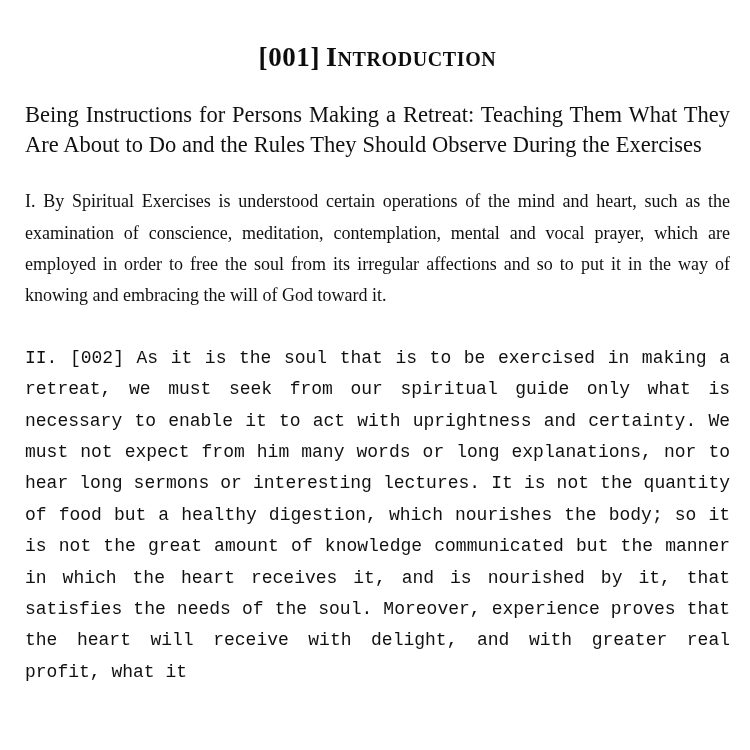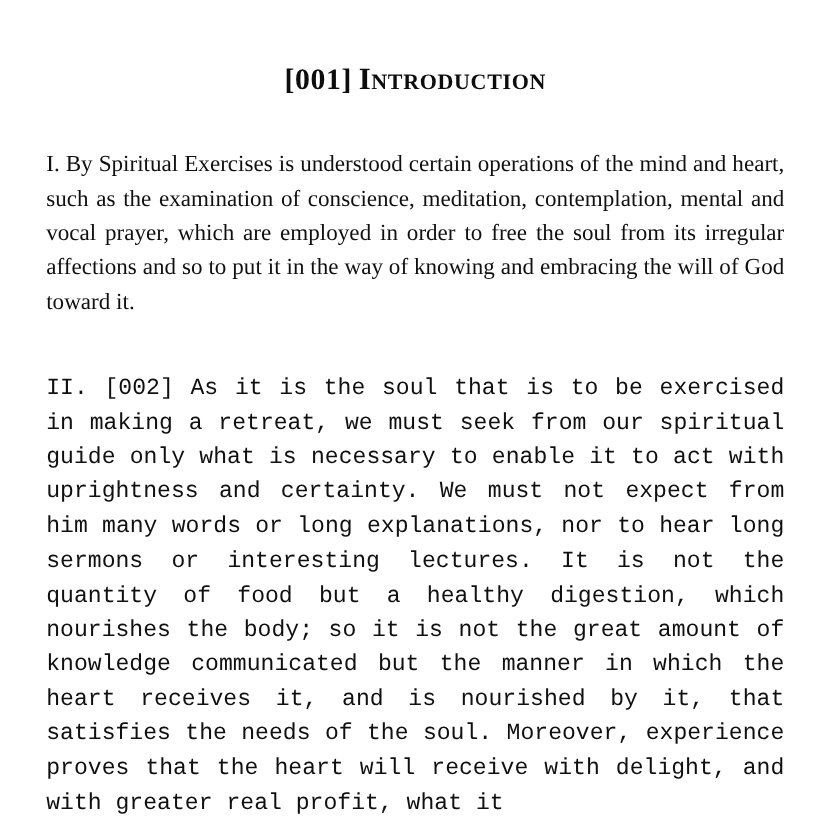--- a/index.html
+++ b/index.html
@@ -24,21 +24,21 @@
     box-sizing: border-box;
     padding: 0 20px 0 25px;
   }
 
   .title {
     text-align: center;
     font-size: 27px;
     font-weight: bold;
     line-height: 1.15;
     margin: 0;
-    padding-top: 57px;
+    padding-top: 41px;
     letter-spacing: 0.1px;
     color: #0d0d0d;
     white-space: nowrap;
   }
   .title .folio {
     font-weight: bold;
     font-size: 27px;
     letter-spacing: 0.6px;
   }
   .title .heading-word {
@@ -54,37 +54,38 @@
     padding-top: 27px;
     font-size: 22.5px;
     line-height: 29.5px;
     text-align: justify;
     text-align-last: left;
     color: #101010;
     word-spacing: 0.2px;
   }
 
   .body-para {
-    margin: 17px;
-    font-size: 21px;
+    margin: 0;
+    font-size: 18px;
     line-height: 31.4px;
     text-align: justify;
     text-align-last: left;
     color: #101010;
   }
   .body-para.first { padding-top: 27px; }
   .body-para.second { padding-top: 31px; font-family: Liberation Mono, monospace; }
 </style>
 </head>
 <body>
 
 <div class="page">
 
   <h1 class="title">
     <span class="folio">[001]</span><span class="heading-word">Introduction</span>
   </h1>
 
+  <p class="subtitle">Being Instructions for Persons Making a Retreat: Teaching Them What They Are About to Do and the Rules They Should Observe During the Exercises</p>
 
   <p class="body-para first">I. By Spiritual Exercises is understood certain operations of the mind and heart, such as the examination of conscience, meditation, contemplation, mental and vocal prayer, which are employed in order to free the soul from its irregular affections and so to put it in the way of knowing and embracing the will of God toward it.</p>
 
   <p class="body-para second">II. [002] As it is the soul that is to be exercised in making a retreat, we must seek from our spiritual guide only what is necessary to enable it to act with uprightness and certainty. We must not expect from him many words or long explanations, nor to hear long sermons or interesting lectures. It is not the quantity of food but a healthy digestion, which nourishes the body; so it is not the great amount of knowledge communicated but the manner in which the heart receives it, and is nourished by it, that satisfies the needs of the soul. Moreover, experience proves that the heart will receive with delight, and with greater real profit, what it</p>
 
 </div>
 
 </body></html>

